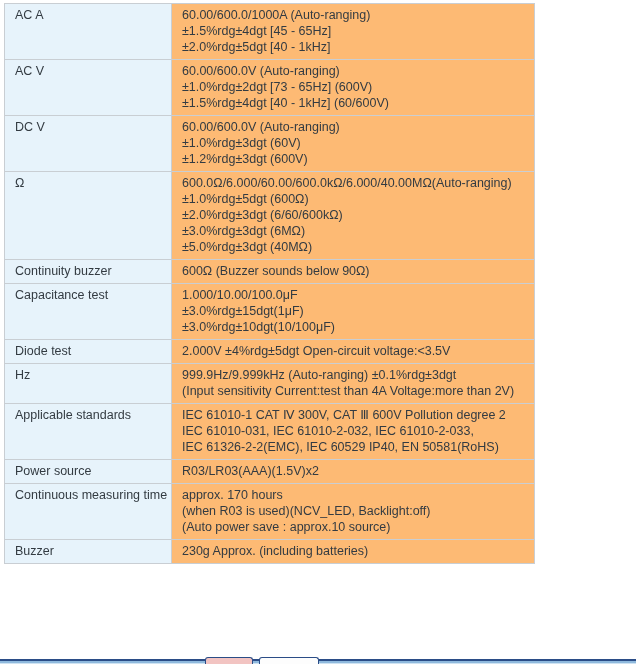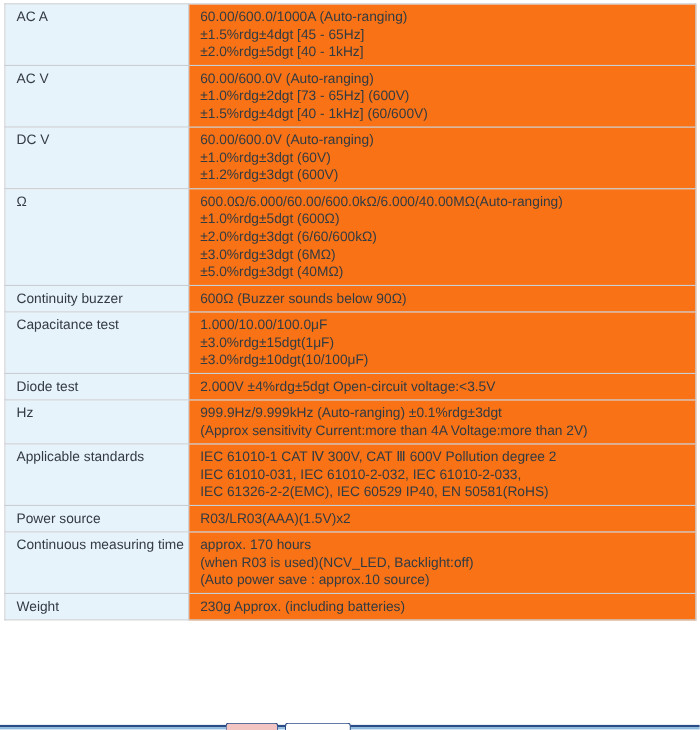--- a/index.html
+++ b/index.html
@@ -15,42 +15,42 @@
   html, body { margin: 0; padding: 0; }
   body {
     width: 636px; height: 664px;
     background: #ffffff;
     font-family: "Liberation Sans", sans-serif;
     position: relative;
     overflow: hidden;
   }
   table.spec-table {
     position: absolute; top: 3px; left: 4px;
-    width: 629px;
+    width: 531px;
     border-collapse: collapse;
     table-layout: fixed;
   }
   .spec-table col.c1 { width: 167px; }
   .spec-table th, .spec-table td {
     box-sizing: border-box;
     border: 1px solid var(--border);
     font-size: 12.5px;
     line-height: 16px;
     color: var(--text);
     font-weight: normal;
     text-align: left;
     vertical-align: top;
     padding: 3px 8px 4px 10px;
   }
   .spec-table th {
     background: var(--label-bg);
     white-space: nowrap;
     overflow: hidden;
   }
-  .spec-table td { background: #f97316; }
+  .spec-table td { background: #fdba74; }
   .spec-value-line { white-space: nowrap; }
 
   .bottom-bar {
     position: absolute; left: 0; bottom: 0;
     width: 636px; height: 5px;
     z-index: 5;
   }
   .bar-navy { height: 2px; background: var(--navy); }
   .bar-blue { height: 2px; background: var(--lightblue); }
   .bar-fade { height: 1px; background: var(--fade); }
@@ -125,21 +125,21 @@
       <tr>
         <th>Diode test</th>
         <td>
           <div class="spec-value-line">2.000V ±4%rdg±5dgt Open-circuit voltage:&lt;3.5V</div>
         </td>
       </tr>
       <tr>
         <th>Hz</th>
         <td>
           <div class="spec-value-line">999.9Hz/9.999kHz (Auto-ranging) ±0.1%rdg±3dgt</div>
-          <div class="spec-value-line">(Approx sensitivity Current:more than 4A Voltage:more than 2V)</div>
+          <div class="spec-value-line">(Input sensitivity Current:test than 4A Voltage:more than 2V)</div>
         </td>
       </tr>
       <tr>
         <th>Applicable standards</th>
         <td>
           <div class="spec-value-line">IEC 61010-1 CAT Ⅳ 300V, CAT Ⅲ 600V Pollution degree 2</div>
           <div class="spec-value-line">IEC 61010-031, IEC 61010-2-032, IEC 61010-2-033,</div>
           <div class="spec-value-line">IEC 61326-2-2(EMC), IEC 60529 IP40, EN 50581(RoHS)</div>
         </td>
       </tr>
@@ -151,21 +151,21 @@
       </tr>
       <tr>
         <th>Continuous measuring time</th>
         <td>
           <div class="spec-value-line">approx. 170 hours</div>
           <div class="spec-value-line">(when R03 is used)(NCV_LED, Backlight:off)</div>
           <div class="spec-value-line">(Auto power save : approx.10 source)</div>
         </td>
       </tr>
       <tr>
-        <th>Weight</th>
+        <th>Buzzer</th>
         <td>
           <div class="spec-value-line">230g Approx. (including batteries)</div>
         </td>
       </tr>
     </tbody>
 </table>
 
 <div class="bottom-bar">
   <div class="bar-navy"></div>
   <div class="bar-blue"></div>

